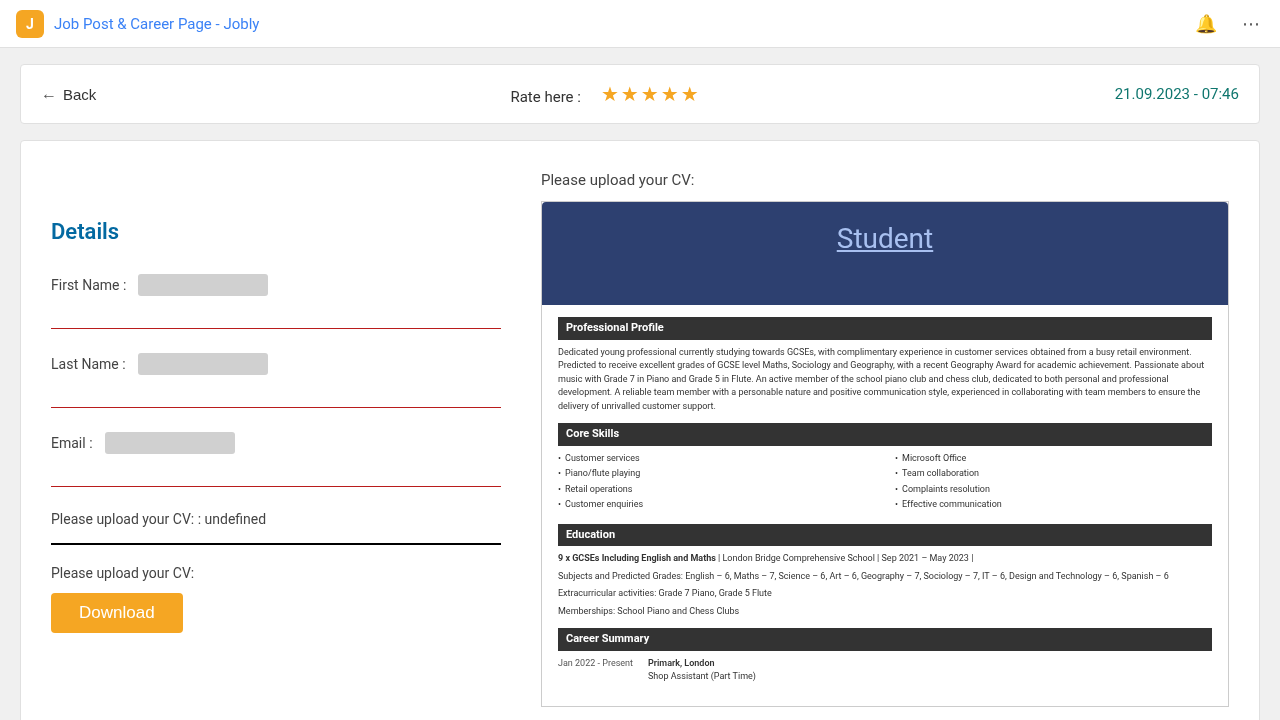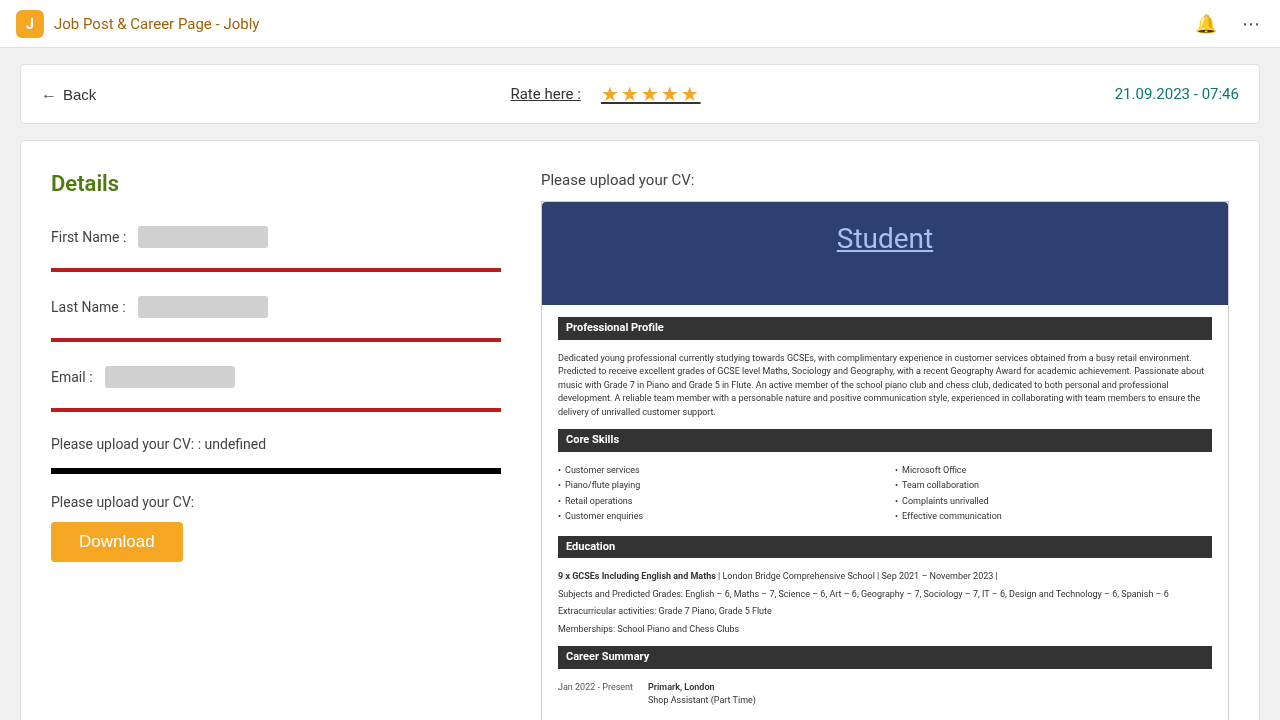--- a/index.html
+++ b/index.html
@@ -33,21 +33,21 @@
       border-radius: 6px;
       display: flex;
       align-items: center;
       justify-content: center;
       color: white;
       font-weight: bold;
       font-size: 14px;
     }
     .title-text {
       font-size: 15px;
-      color: #a16207;
+      color: #3b82f6;
     }
     .title-bar-right {
       display: flex;
       align-items: center;
       gap: 16px;
     }
     .icon-btn {
       background: none;
       border: none;
       cursor: pointer;
@@ -86,25 +86,24 @@
       font-size: 15px;
       color: #333;
       font-weight: 500;
     }
     .back-arrow {
       font-size: 16px;
       color: #555;
     }
     .rate-section {
       display: flex;
-      align-items: center;
+      align-items: flex-end;
       gap: 20px;
       font-size: 15px;
       color: #333;
-      text-decoration: underline;
     }
     .stars {
       color: #f5a623;
       font-size: 20px;
       letter-spacing: 2px;
     }
     .datetime {
       font-size: 15px;
       color: #0f766e;
     }
@@ -120,47 +119,48 @@
     }
 
     
     .left-panel {
       flex: 0 0 450px;
       max-width: 450px;
     }
     .details-title {
       font-size: 22px;
       font-weight: 600;
-      color: #4d7c0f;
+      color: #0369a1;
       margin-bottom: 30px;
+      margin-top: 48px;
     }
     .form-field {
       margin-bottom: 24px;
-      border-bottom: 4px solid #b91c1c;
-      padding-bottom: 20px;
+      border-bottom: 1px solid #b91c1c;
+      padding-bottom: 32px;
     }
     .form-field label {
       font-size: 14px;
       color: #444;
       display: inline-block;
       margin-right: 8px;
     }
     .form-field input {
       background: #d0d0d0;
       border: none;
       border-radius: 3px;
       height: 22px;
       width: 130px;
       padding: 0 6px;
     }
     .cv-status {
       font-size: 14px;
       color: #444;
       margin-bottom: 20px;
-      border-bottom: 6px solid #000000;
+      border-bottom: 2px solid #000000;
       padding-bottom: 16px;
     }
     .cv-upload-section {
       margin-top: 10px;
     }
     .cv-upload-label {
       font-size: 14px;
       color: #444;
       margin-bottom: 12px;
       display: block;
@@ -206,21 +206,21 @@
       font-size: 10px;
       color: #333;
       line-height: 1.5;
     }
     .cv-section-title {
       background: #333;
       color: #fff;
       padding: 3px 8px;
       font-size: 11px;
       font-weight: bold;
-      margin-bottom: 12px;
+      margin-bottom: 6px;
       display: inline-block;
       width: 100%;
     }
     .cv-section {
       margin-bottom: 10px;
     }
     .cv-text {
       font-size: 9px;
       color: #333;
       line-height: 1.5;
@@ -348,31 +348,31 @@
             <div class="cv-two-col">
               <div class="cv-col">
                 <div class="cv-bullet">Customer services</div>
                 <div class="cv-bullet">Piano/flute playing</div>
                 <div class="cv-bullet">Retail operations</div>
                 <div class="cv-bullet">Customer enquiries</div>
               </div>
               <div class="cv-col">
                 <div class="cv-bullet">Microsoft Office</div>
                 <div class="cv-bullet">Team collaboration</div>
-                <div class="cv-bullet">Complaints unrivalled</div>
+                <div class="cv-bullet">Complaints resolution</div>
                 <div class="cv-bullet">Effective communication</div>
               </div>
             </div>
           </div>
 
           <div class="cv-section">
             <div class="cv-section-title">Education</div>
             <div class="cv-text">
               <span class="cv-edu-title">9 x GCSEs Including English and Maths</span>
-              <span> | London Bridge Comprehensive School | Sep 2021 – November 2023 |</span>
+              <span> | London Bridge Comprehensive School | Sep 2021 – May 2023 |</span>
             </div>
             <div class="cv-text">Subjects and Predicted Grades: English – 6, Maths – 7, Science – 6, Art – 6, Geography – 7, Sociology – 7, IT – 6, Design and Technology – 6, Spanish – 6</div>
             <div class="cv-text">Extracurricular activities: Grade 7 Piano, Grade 5 Flute</div>
             <div class="cv-text">Memberships: School Piano and Chess Clubs</div>
           </div>
 
           <div class="cv-section">
             <div class="cv-section-title">Career Summary</div>
             <div class="cv-career-row">
               <div class="cv-career-date">Jan 2022 - Present</div>

